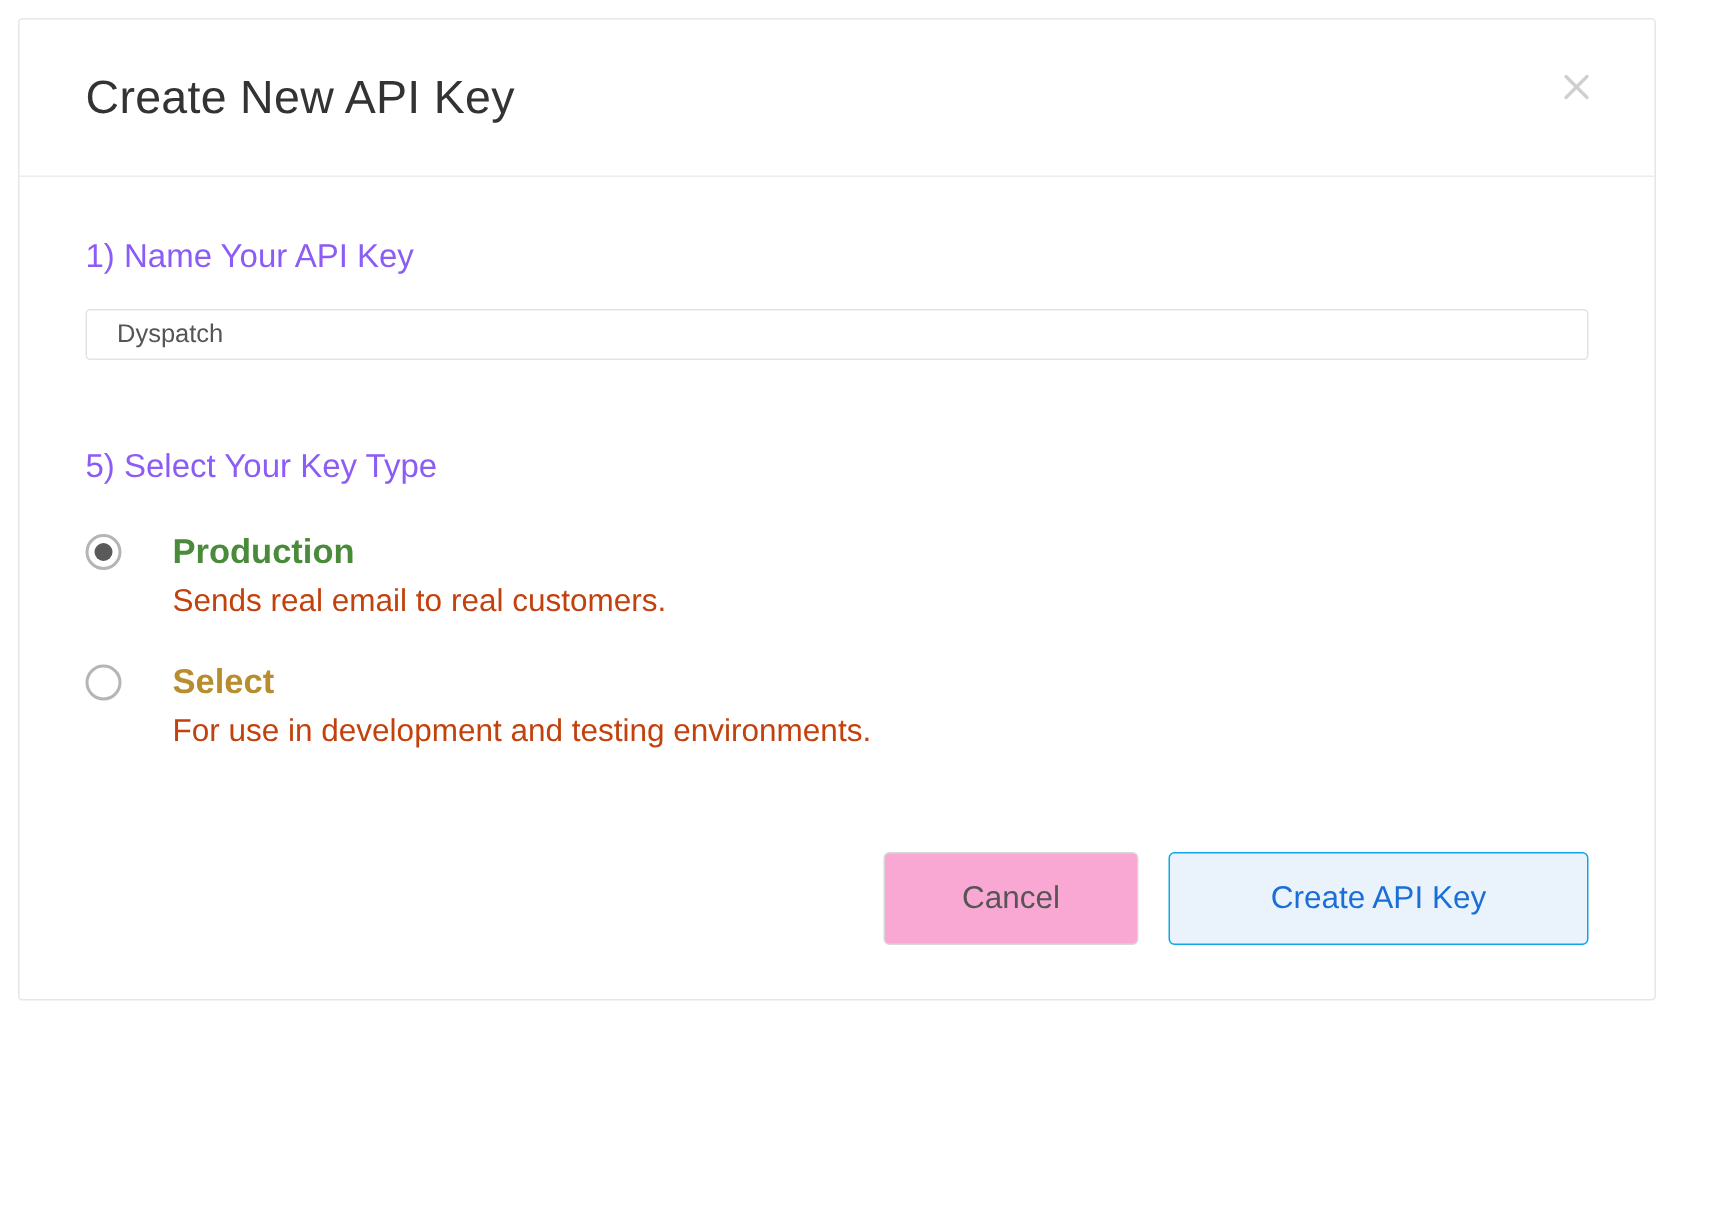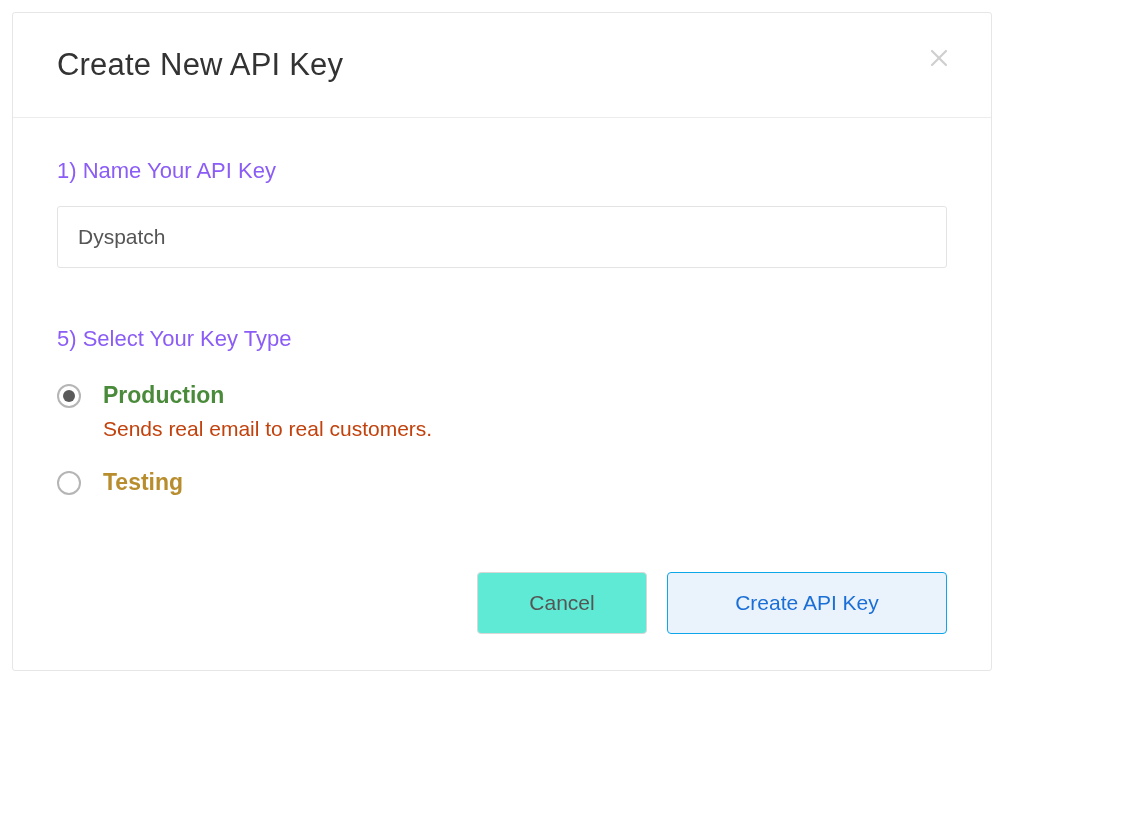--- a/index.html
+++ b/index.html
@@ -6,21 +6,21 @@
   html, body {
     margin: 0;
     padding: 0;
     width: 1142px;
     height: 820px;
     font-family: -apple-system, BlinkMacSystemFont, "Segoe UI", Helvetica, Arial, sans-serif;
     background: #ffffff;
     color: #333;
   }
   .modal {
-    width: 980px;
+    width: 1092px;
     margin: 12px;
     border: 1px solid #e6e6e6;
     border-radius: 3px;
     background: #fff;
     position: relative;
   }
   .modal-header {
     padding: 34px 44px 34px 44px;
     border-bottom: 1px solid #ececec;
     position: relative;
@@ -51,38 +51,39 @@
   .modal-body {
     padding: 40px 44px 10px 44px;
   }
   .step-label {
     font-size: 22px;
     color: #8b5cf6;
     margin-bottom: 22px;
   }
   .name-input {
     width: 100%;
-    font-size: 21px;
+    font-size: 17px;
     color: #555;
-    padding: 18px 20px;
+    padding: 6px 20px;
     border: 1px solid #e3e3e3;
     border-radius: 3px;
     outline: none;
     background: #fff;
     margin-bottom: 58px;
   }
   .name-input::placeholder { color: #bbb; }
   .radio-group {
     margin-top: 30px;
   }
   .radio-option {
     display: flex;
     align-items: flex-start;
     margin-bottom: 28px;
     cursor: pointer;
+    gap: 12px;
   }
   .radio-circle {
     width: 24px;
     height: 24px;
     border: 2px solid #b5b5b5;
     border-radius: 50%;
     margin-top: 2px;
     margin-right: 22px;
     flex-shrink: 0;
     position: relative;
@@ -114,21 +115,21 @@
     justify-content: flex-end;
     gap: 20px;
     padding: 30px 44px 36px 44px;
   }
   .btn {
     font-size: 21px;
     padding: 18px 36px;
     border-radius: 4px;
     cursor: pointer;
     border: 1px solid #d8d8d8;
-    background: #5eead4;
+    background: #f9a8d4;
     min-width: 170px;
     text-align: center;
   }
   .btn-cancel {
     color: #555;
   }
   .btn-primary {
     color: #1a6fd6;
     background: #eaf2fc;
     border: 1px solid #0ea5e9;
@@ -163,21 +164,22 @@
         <div class="radio-circle selected"></div>
         <div class="radio-text">
           <div class="radio-title production">Production</div>
           <div class="radio-desc">Sends real email to real customers.</div>
         </div>
       </div>
 
       <div class="radio-option">
         <div class="radio-circle"></div>
         <div class="radio-text">
-          <div class="radio-title testing">Testing</div>
+          <div class="radio-title testing">Select</div>
+          <div class="radio-desc">For use in development and testing environments.</div>
         </div>
       </div>
 
     </div>
   </div>
 
   <div class="modal-footer">
     <button class="btn btn-cancel">Cancel</button>
     <button class="btn btn-primary">Create API Key</button>
   </div>

